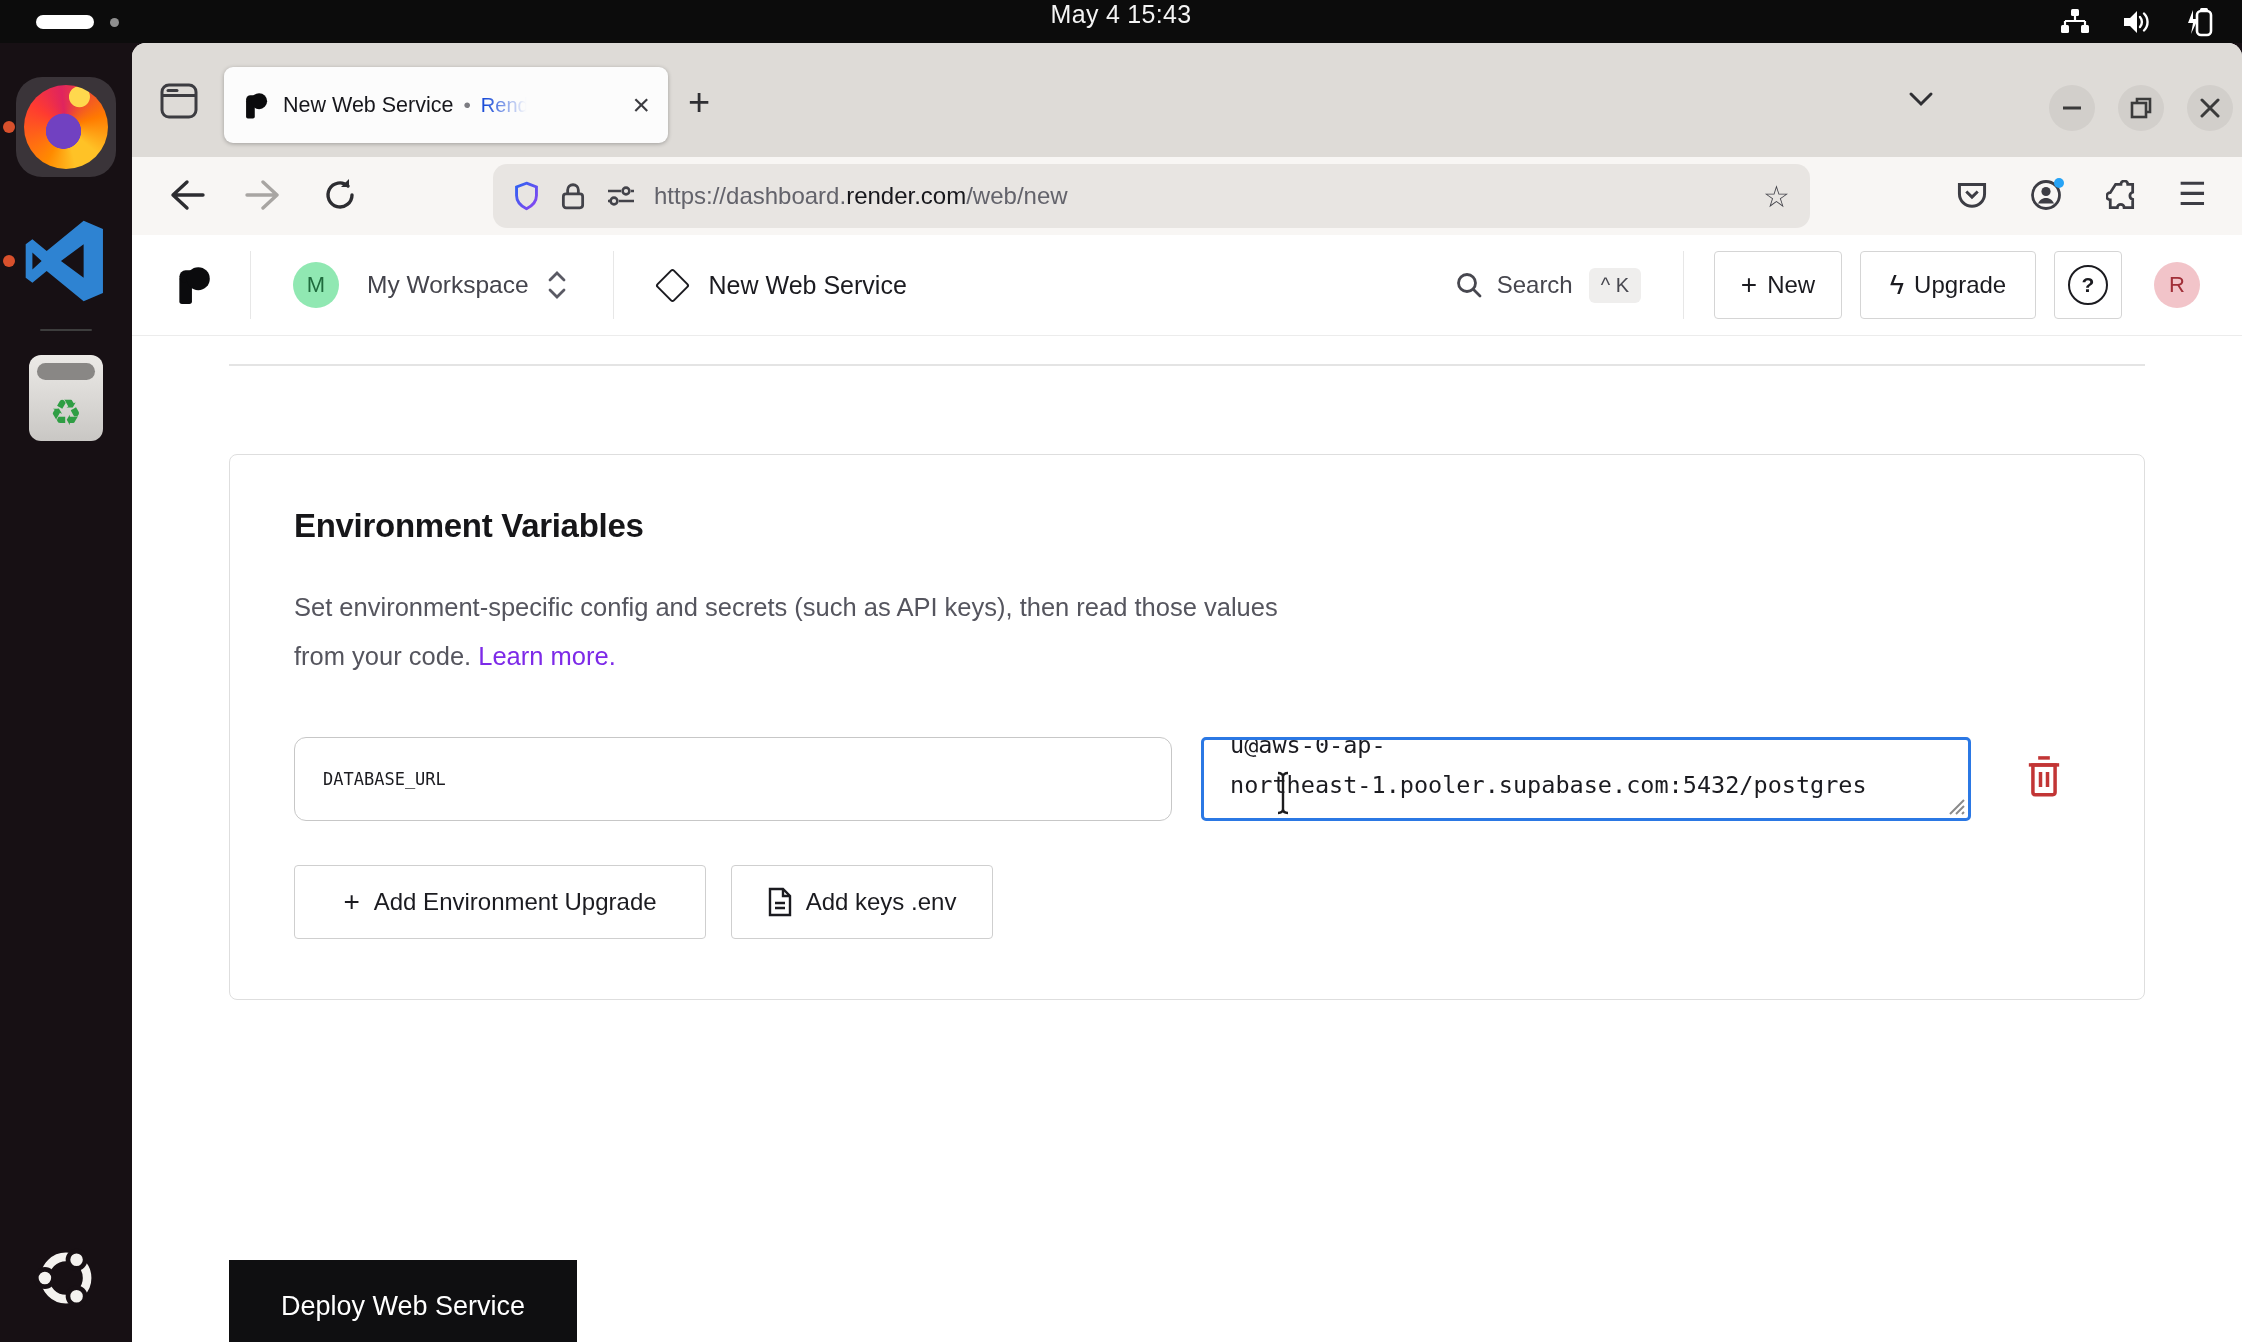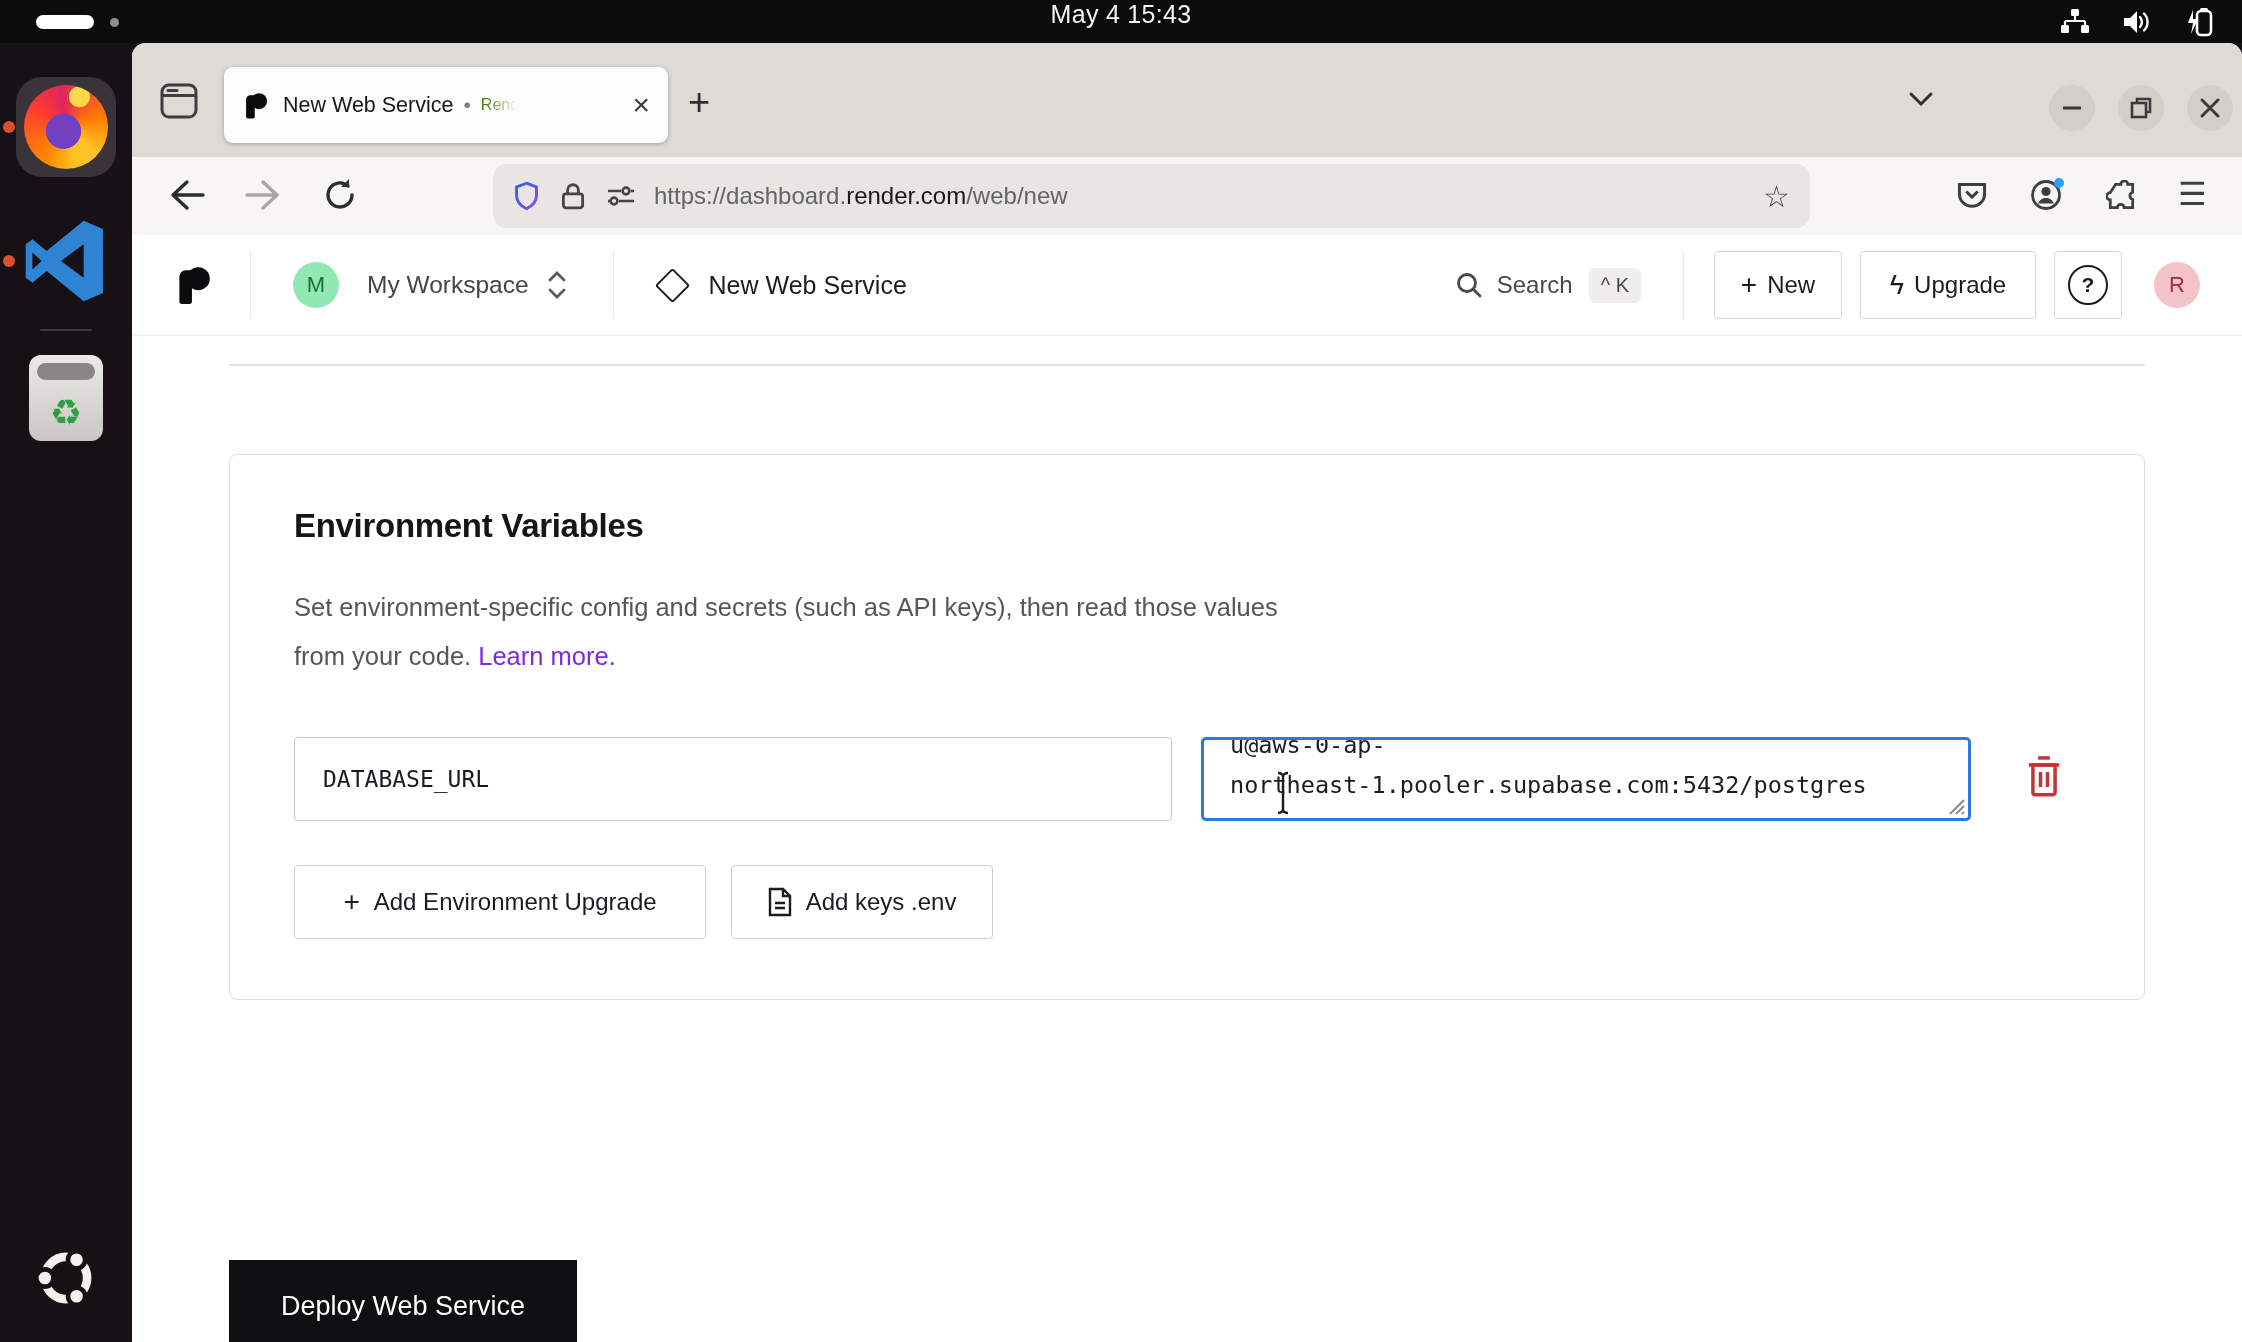--- a/index.html
+++ b/index.html
@@ -35,21 +35,21 @@
   #dock-divider{left:40px;top:286px;width:52px;height:2px;background:#3d3d3d;border-radius:1px}
 
   
   #window{left:132px;top:43px;width:2110px;height:1299px;border-radius:14px 14px 0 0;
           overflow:hidden;background:#ffffff}
   #tabbar{left:0;top:0;width:2110px;height:114px;background:#dedbd7}
   #tab{left:92px;top:24px;width:444px;height:76px;background:#fcfcfc;border-radius:9px;
        box-shadow:0 1px 4px rgba(0,0,0,.28);display:flex;align-items:center;padding:0 18px;box-sizing:border-box}
   .tab-title{font-size:21.5px;color:#17171c;margin-left:14px;white-space:nowrap}
   .tab-sep{color:#7c7c82;margin:0 10px;font-size:21px}
-  .tab-cut{font-size:16px;color:#4d7c0f;white-space:nowrap;
+  .tab-cut{font-size:20px;color:#1d4ed8;white-space:nowrap;
      -webkit-mask-image:linear-gradient(to right,#000 10%,transparent 95%);
      mask-image:linear-gradient(to right,#000 10%,transparent 95%)}
   .tab-close{margin-left:auto;font-size:30px;color:#3c3c41;line-height:1}
   .newtab{left:556px;top:38px;font-size:38px;color:#2f2f33;font-weight:400}
   .win-btn{width:46px;height:46px;border-radius:50%;background:#d2cfcb;
            display:flex;align-items:center;justify-content:center}
 
   #navbar{left:0;top:114px;width:2110px;height:78px;background:#f8f6f4;border-bottom:1px solid #cfccc9}
   #urlbar{left:361px;top:7px;width:1317px;height:64px;background:#e8e5e2;border-radius:14px;
           display:flex;align-items:center;padding:0 20px;box-sizing:border-box}
@@ -79,22 +79,22 @@
   .q-circle{width:36px;height:36px;border:2.5px solid #1b1b20;border-radius:50%;
             display:flex;align-items:center;justify-content:center;font-size:21px;font-weight:700;color:#1b1b20}
 
   #content{left:0;top:100px;width:2110px;height:1007px;overflow:hidden}
   #prev-card-edge{left:97px;right:97px;top:29px;height:2px;background:#e4e4e4}
   .card{left:97px;right:97px;border:1.5px solid #dedede;border-radius:8px;background:#fff;box-sizing:border-box}
   #env-card{top:119px;height:546px}
   #env-title{left:64px;top:52px;font-size:33px;font-weight:700;color:#161619;letter-spacing:-.3px}
   #env-desc{left:64px;top:128px;width:1015px;font-size:25.5px;line-height:49px;color:#55555e}
   .link{color:#7d2ae8}
-  .mono-input{border:1.5px solid #c7c7c7;border-radius:4px;background:#fff;box-sizing:border-box;
-      font-family:"DejaVu Sans Mono",monospace;font-size:23px;color:#1b1b20;
+  .mono-input{border:1.5px solid #c7c7c7;border-radius:12px;background:#fff;box-sizing:border-box;
+      font-family:"DejaVu Sans Mono",monospace;font-size:17px;color:#1b1b20;
       display:flex;align-items:center;padding-left:28px}
   #env-key{left:64px;top:282px;width:878px;height:84px}
   #env-value{left:971px;top:282px;width:770px;height:84px;border:3.5px solid #2b78e4;border-radius:5px;
       background:#fff;box-sizing:border-box;overflow:hidden}
   #env-value-inner{font-family:"DejaVu Sans Mono",monospace;font-size:23.5px;line-height:40px;
       color:#1b1b20;margin-top:-15px;padding-left:26px;white-space:pre}
   .btn{border:1.5px solid #cfcfcf;border-radius:4px;background:#fff;box-sizing:border-box;
        display:flex;align-items:center;justify-content:center;gap:14px}
   .btn-label{font-size:24px;color:#1b1b20}
   #add-var-btn{left:64px;top:410px;width:412px;height:74px}

